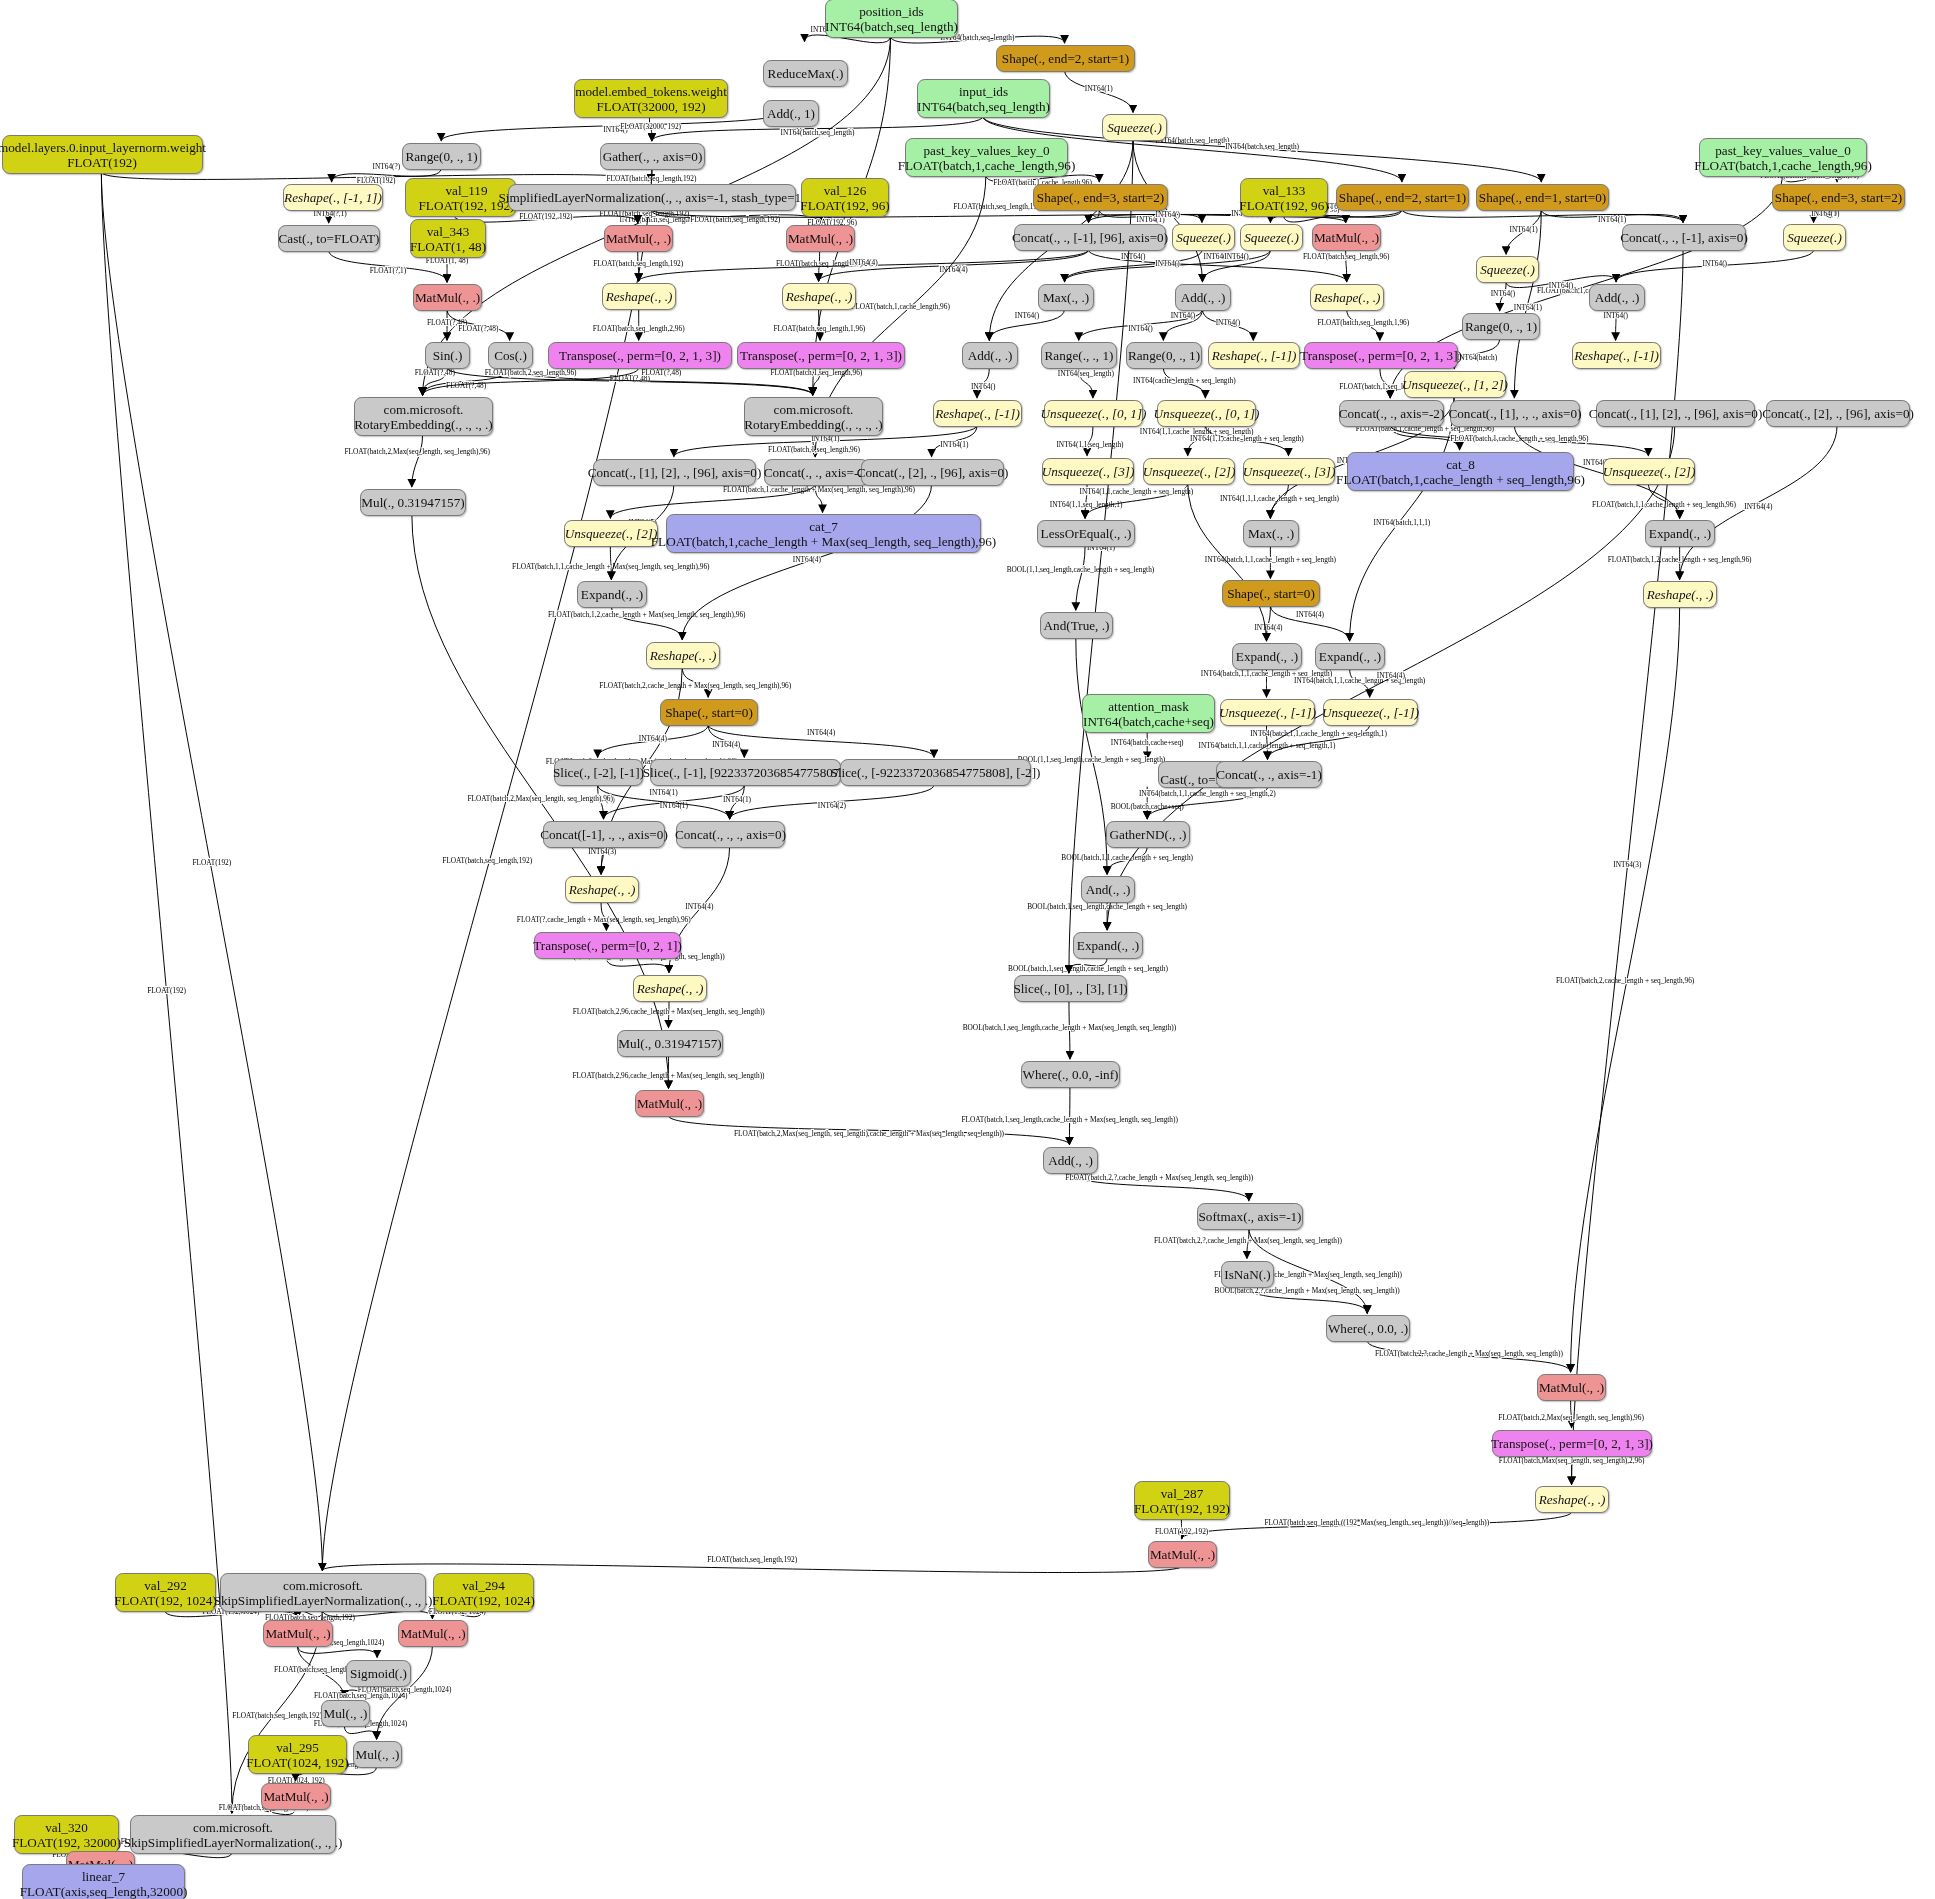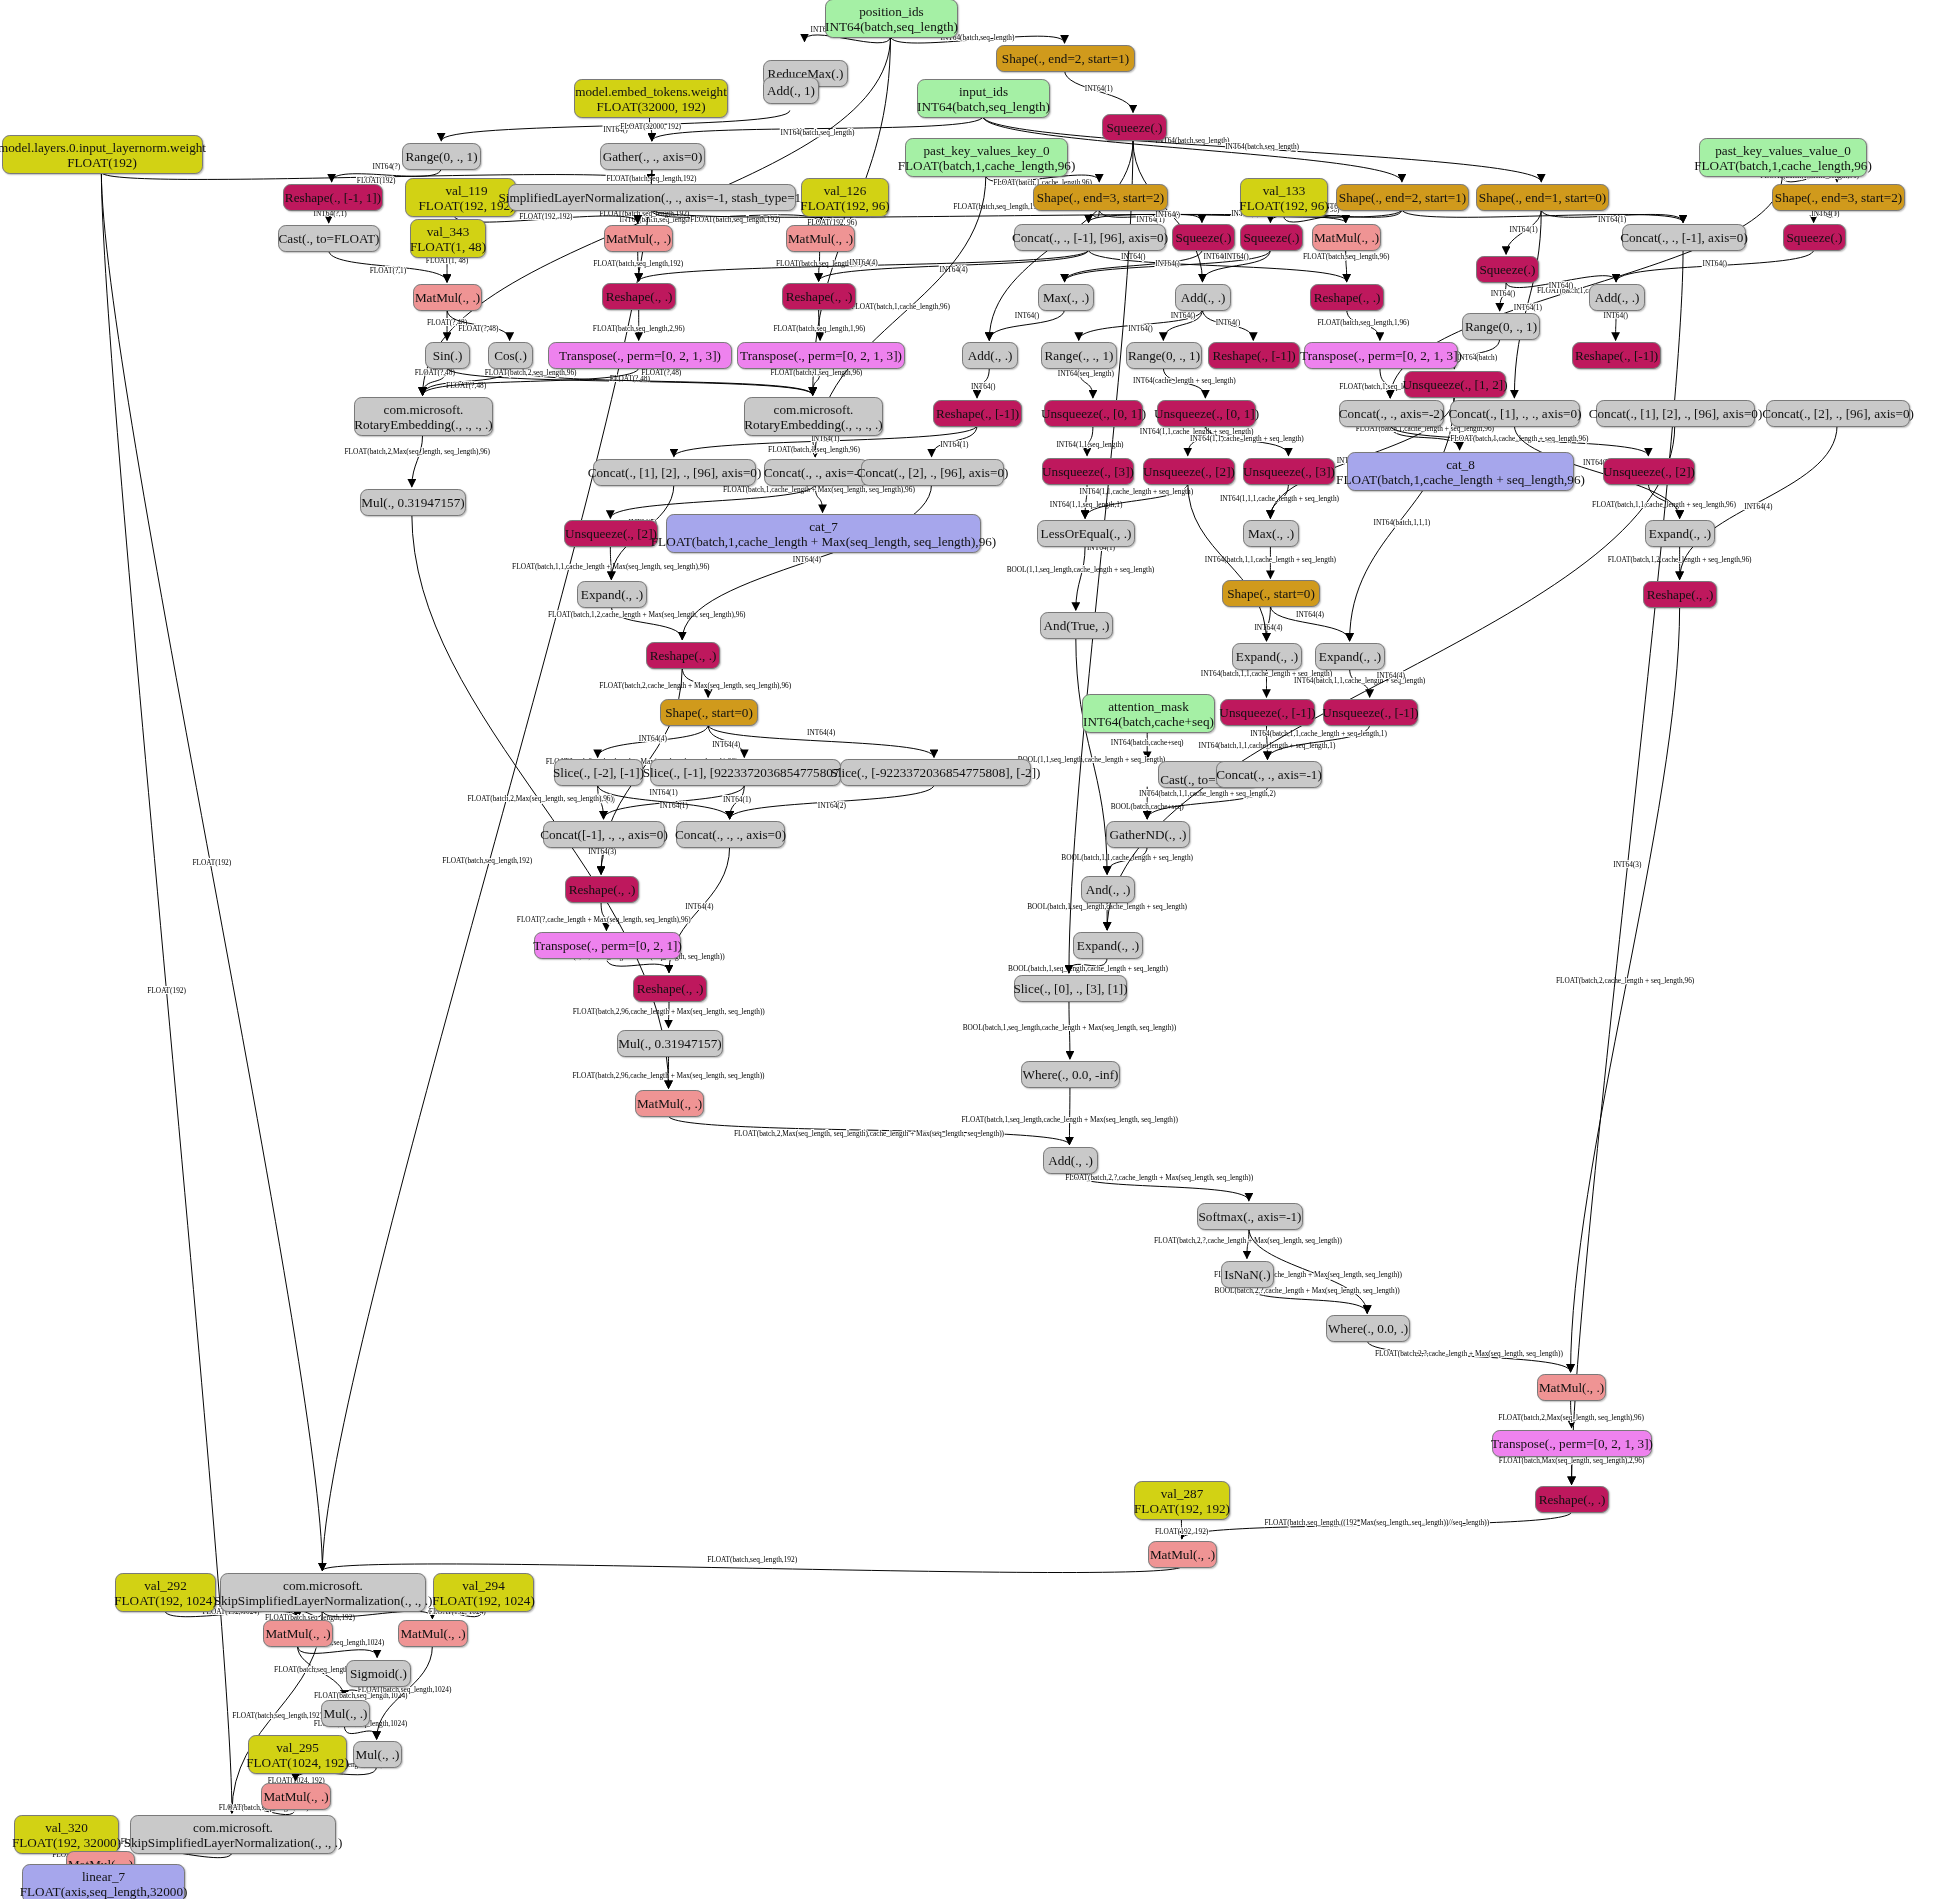--- a/index.html
+++ b/index.html
@@ -6,21 +6,21 @@
   #canvas{position:relative;width:1936px;height:1899px;background:#ffffff;overflow:hidden;
           font-family:"Liberation Serif","DejaVu Serif",serif;}
   #edges{position:absolute;left:0;top:0;z-index:1;}
   .node{position:absolute;z-index:2;border:1.2px solid #7a7a7a;border-radius:7.8px;
         display:flex;flex-direction:column;align-items:center;justify-content:center;
         font-size:13.2px;line-height:15px;color:#111;text-align:center;
         box-shadow:1px 1px 1.5px rgba(0,0,0,0.25);white-space:nowrap;}
   .t-input{background:#a5f0a5;}
   .t-init{background:#d2d214;}
   .t-op{background:#c9c9c9;}
-  .t-oplight{background:#be185d;}
+  .t-oplight{background:#fef9c3;font-style:italic;}
   .t-shape{background:#d09a1c;}
   .t-matmul{background:#ef9494;}
   .t-transpose{background:#ee82ee;}
   .t-output{background:#a6a6ec;}
   .edge-label{font-size:15px;fill:#000;stroke:#fff;stroke-width:4px;paint-order:stroke;
               font-family:"Liberation Serif","DejaVu Serif",serif;}
 </style>
 </head>
 <body>
 
@@ -360,21 +360,21 @@
 <div class="node t-input" style="left: 825px; top: -1px; width: 131px; height: 37px;">
       <span class="line">position_ids</span>
       <span class="line">INT64(batch,seq_length)</span>
     </div>
     <div class="node t-op" style="left: 763px; top: 60px; width: 83px; height: 25.4px;">
       <span class="line">ReduceMax(.)</span>
     </div>
     <div class="node t-shape" style="left: 996px; top: 45px; width: 137px; height: 25.4px;">
       <span class="line">Shape(., end=2, start=1)</span>
     </div>
-    <div class="node t-op" style="left: 763px; top: 77px; width: 54px; height: 25.4px;">
+    <div class="node t-op" style="left: 763px; top: 100px; width: 54px; height: 25.4px;">
       <span class="line">Add(., 1)</span>
     </div>
     <div class="node t-init" style="left: 574px; top: 79px; width: 152px; height: 37px;">
       <span class="line">model.embed_tokens.weight</span>
       <span class="line">FLOAT(32000, 192)</span>
     </div>
     <div class="node t-input" style="left: 917px; top: 79px; width: 131px; height: 37px;">
       <span class="line">input_ids</span>
       <span class="line">INT64(batch,seq_length)</span>
     </div>

